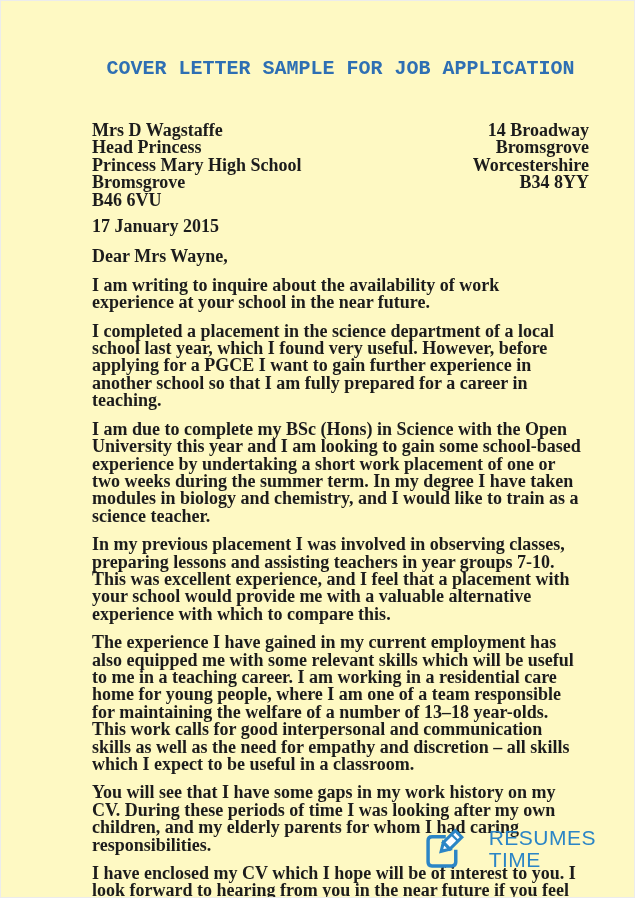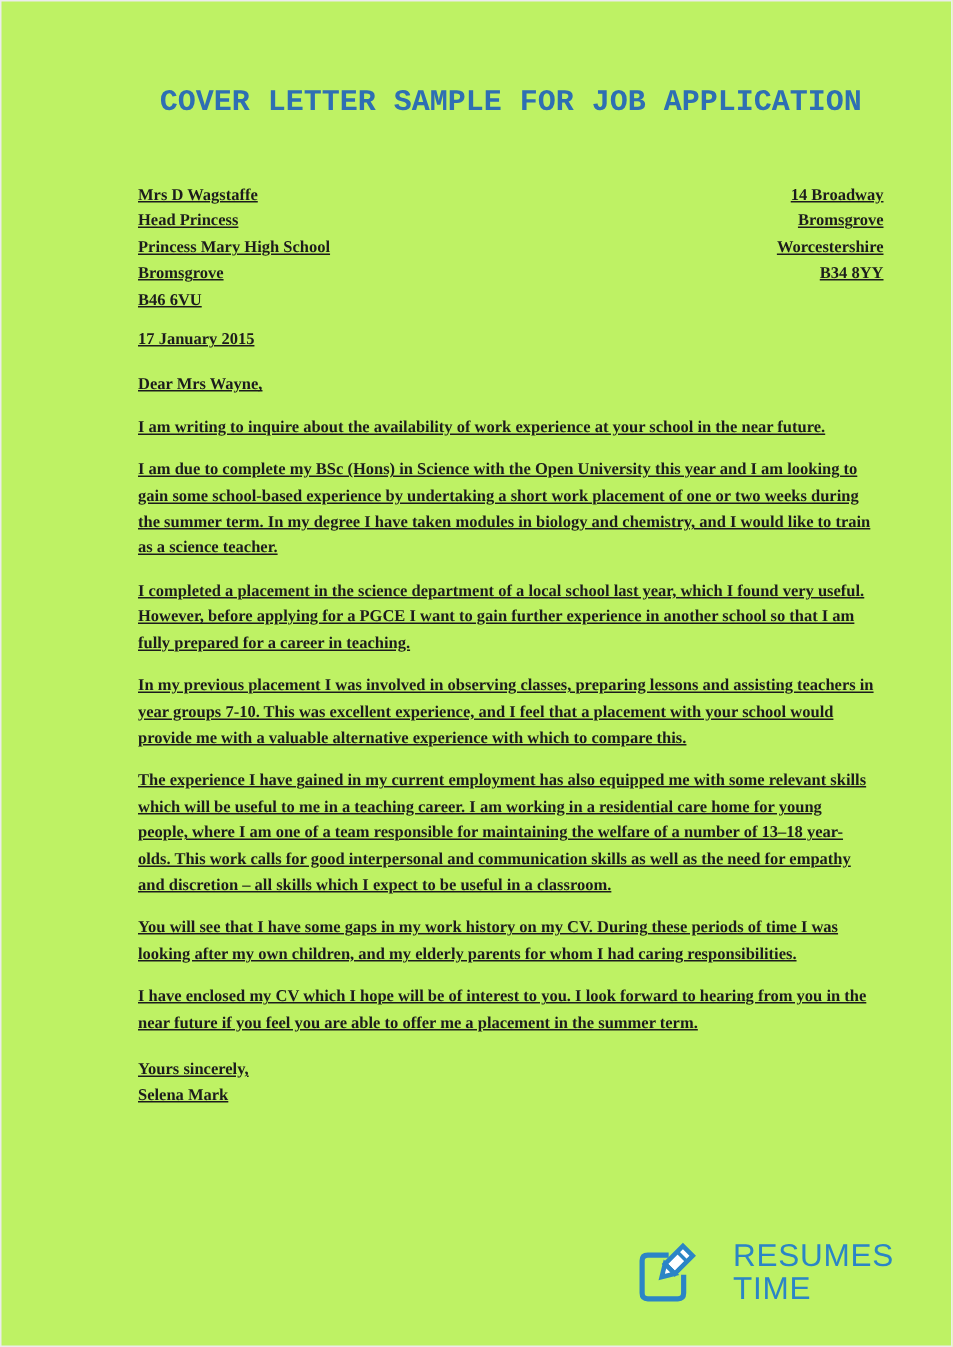--- a/index.html
+++ b/index.html
@@ -1,27 +1,27 @@
 <!DOCTYPE html>
 <html><head>
 <meta charset="utf-8">
 <style>
   html,body{margin:0;padding:0;background:#ffffff;}
   .page{
-    width:635px;height:898px;position:relative;background:#bef264;
+    width:635px;height:898px;position:relative;background:#fef9c3;
     font-family:"Liberation Serif", serif;color:#1e1e1e;overflow:hidden;
     box-sizing:border-box;border:1px solid #ececec;
   }
   .content{padding:56px 45px 0 91px;box-sizing:border-box;}
   .doc-title{
     font-family:"Liberation Mono", monospace;
     font-weight:bold;font-size:20px;letter-spacing:0px;
     color:#2e6fb3;text-align:center;margin:0 0 42px 0;white-space:nowrap;
   }
-  .letter-text{font-size:11px;line-height:17.4px;font-weight:bold;color:#1c1c1c;text-decoration:underline;}
+  .letter-text{font-size:18px;line-height:17.4px;font-weight:bold;color:#1c1c1c;}
   .address-row{display:flex;justify-content:space-between;}
   .addr-left div{white-space:nowrap;}
   .addr-right{text-align:right;}
   .date-line{text-align:left;margin-top:9px;margin-bottom:13px;}
   .salutation{margin:0 0 11px 0;}
   .para{margin:0 6px 11px 0;}
   .closing-block{margin-top:14px;}
   .logo{
     position:absolute;right:38px;bottom:26px;
     display:flex;align-items:center;gap:24px;cursor:pointer;
@@ -54,22 +54,22 @@
         <div>Worcestershire</div>
         <div>B34 8YY</div>
       </div>
     </div>
 
     <div class="date-line letter-text">17 January 2015</div>
 
     <p class="salutation letter-text">Dear Mrs Wayne,</p>
 
     <p class="para letter-text">I am writing to inquire about the availability of work experience at your school in the near future.</p>
+    <p class="para letter-text">I completed a placement in the science department of a local school last year, which I found very useful. However, before applying for a PGCE I want to gain further experience in another school so that I am fully prepared for a career in teaching.</p>
     <p class="para letter-text">I am due to complete my BSc (Hons) in Science with the Open University this year and I am looking to gain some school-based experience by undertaking a short work placement of one or two weeks during the summer term. In my degree I have taken modules in biology and chemistry, and I would like to train as a science teacher.</p>
-    <p class="para letter-text">I completed a placement in the science department of a local school last year, which I found very useful. However, before applying for a PGCE I want to gain further experience in another school so that I am fully prepared for a career in teaching.</p>
     <p class="para letter-text">In my previous placement I was involved in observing classes, preparing lessons and assisting teachers in year groups 7-10. This was excellent experience, and I feel that a placement with your school would provide me with a valuable alternative experience with which to compare this.</p>
     <p class="para letter-text">The experience I have gained in my current employment has also equipped me with some relevant skills which will be useful to me in a teaching career. I am working in a residential care home for young people, where I am one of a team responsible for maintaining the welfare of a number of 13–18 year-olds. This work calls for good interpersonal and communication skills as well as the need for empathy and discretion – all skills which I expect to be useful in a classroom.</p>
     <p class="para letter-text">You will see that I have some gaps in my work history on my CV.  During these periods of time I was looking after my own children, and my elderly parents for whom I had caring responsibilities.</p>
     <p class="para letter-text">I have enclosed my CV which I hope will be of interest to you.  I look forward to hearing from you in the near future if you feel you are able to offer me a placement in the summer term.</p>
 
     <div class="closing-block letter-text">
       <div>Yours sincerely,</div>
       <div>Selena Mark</div>
     </div>
 

